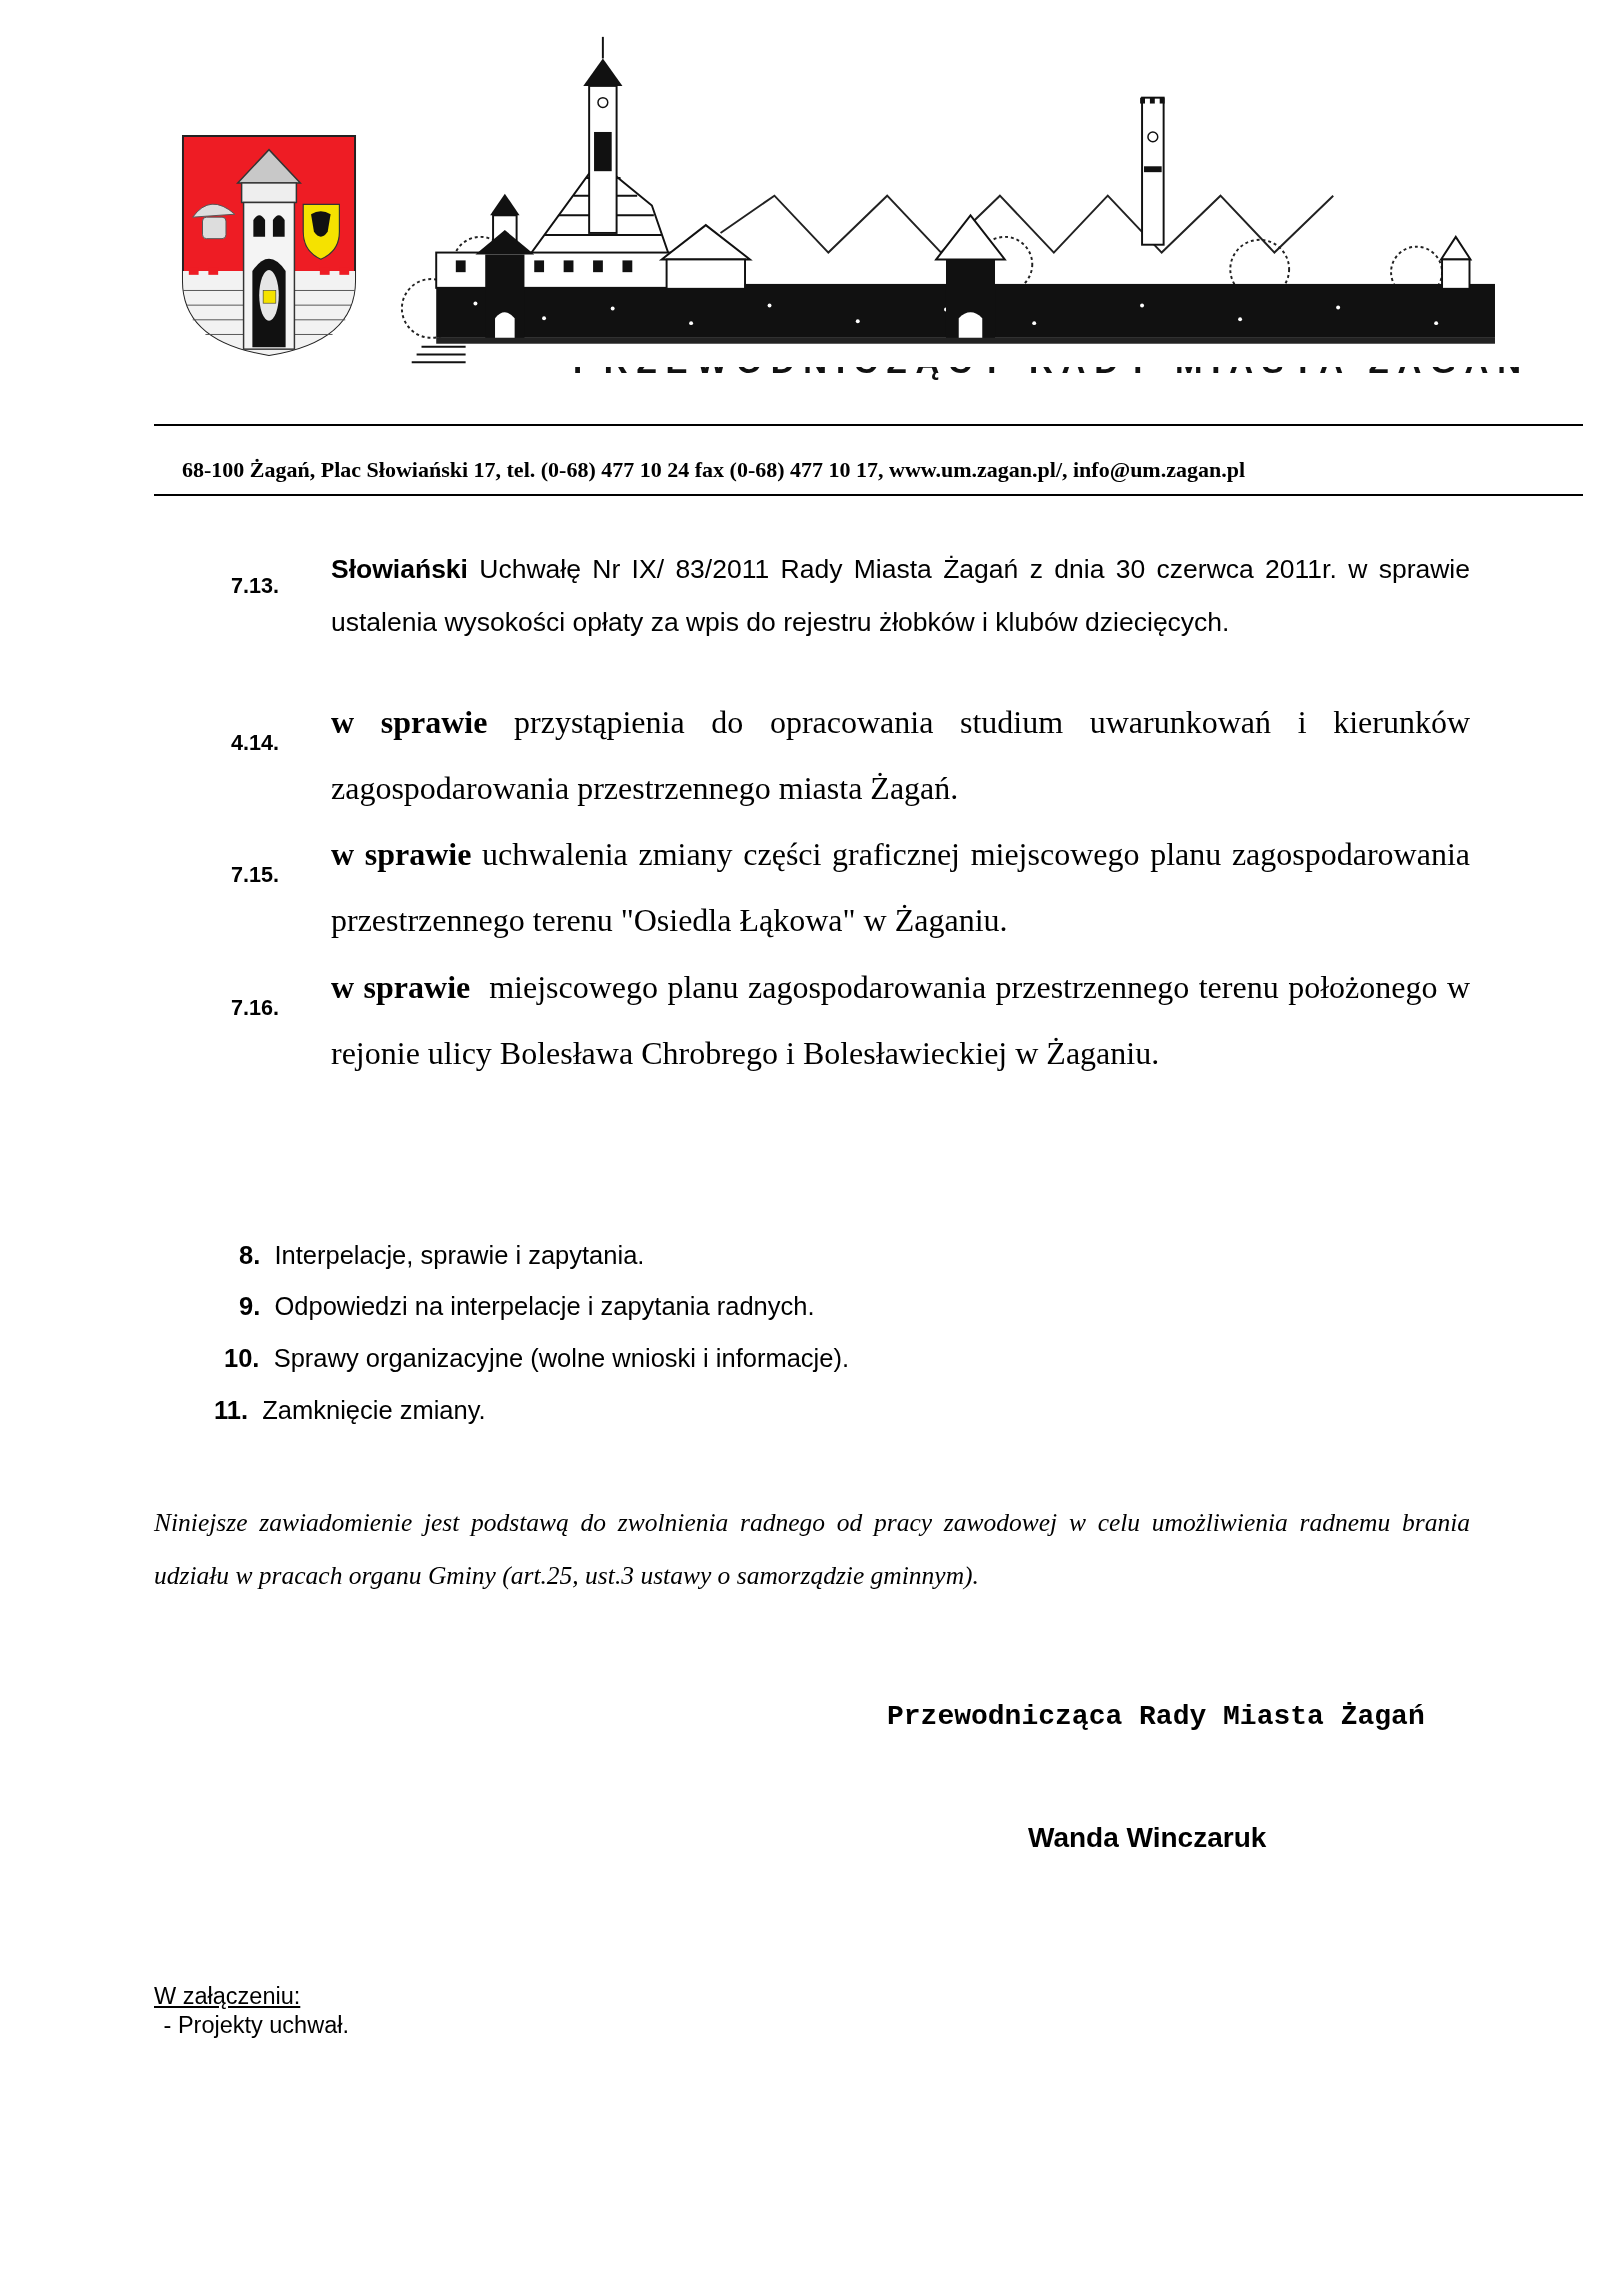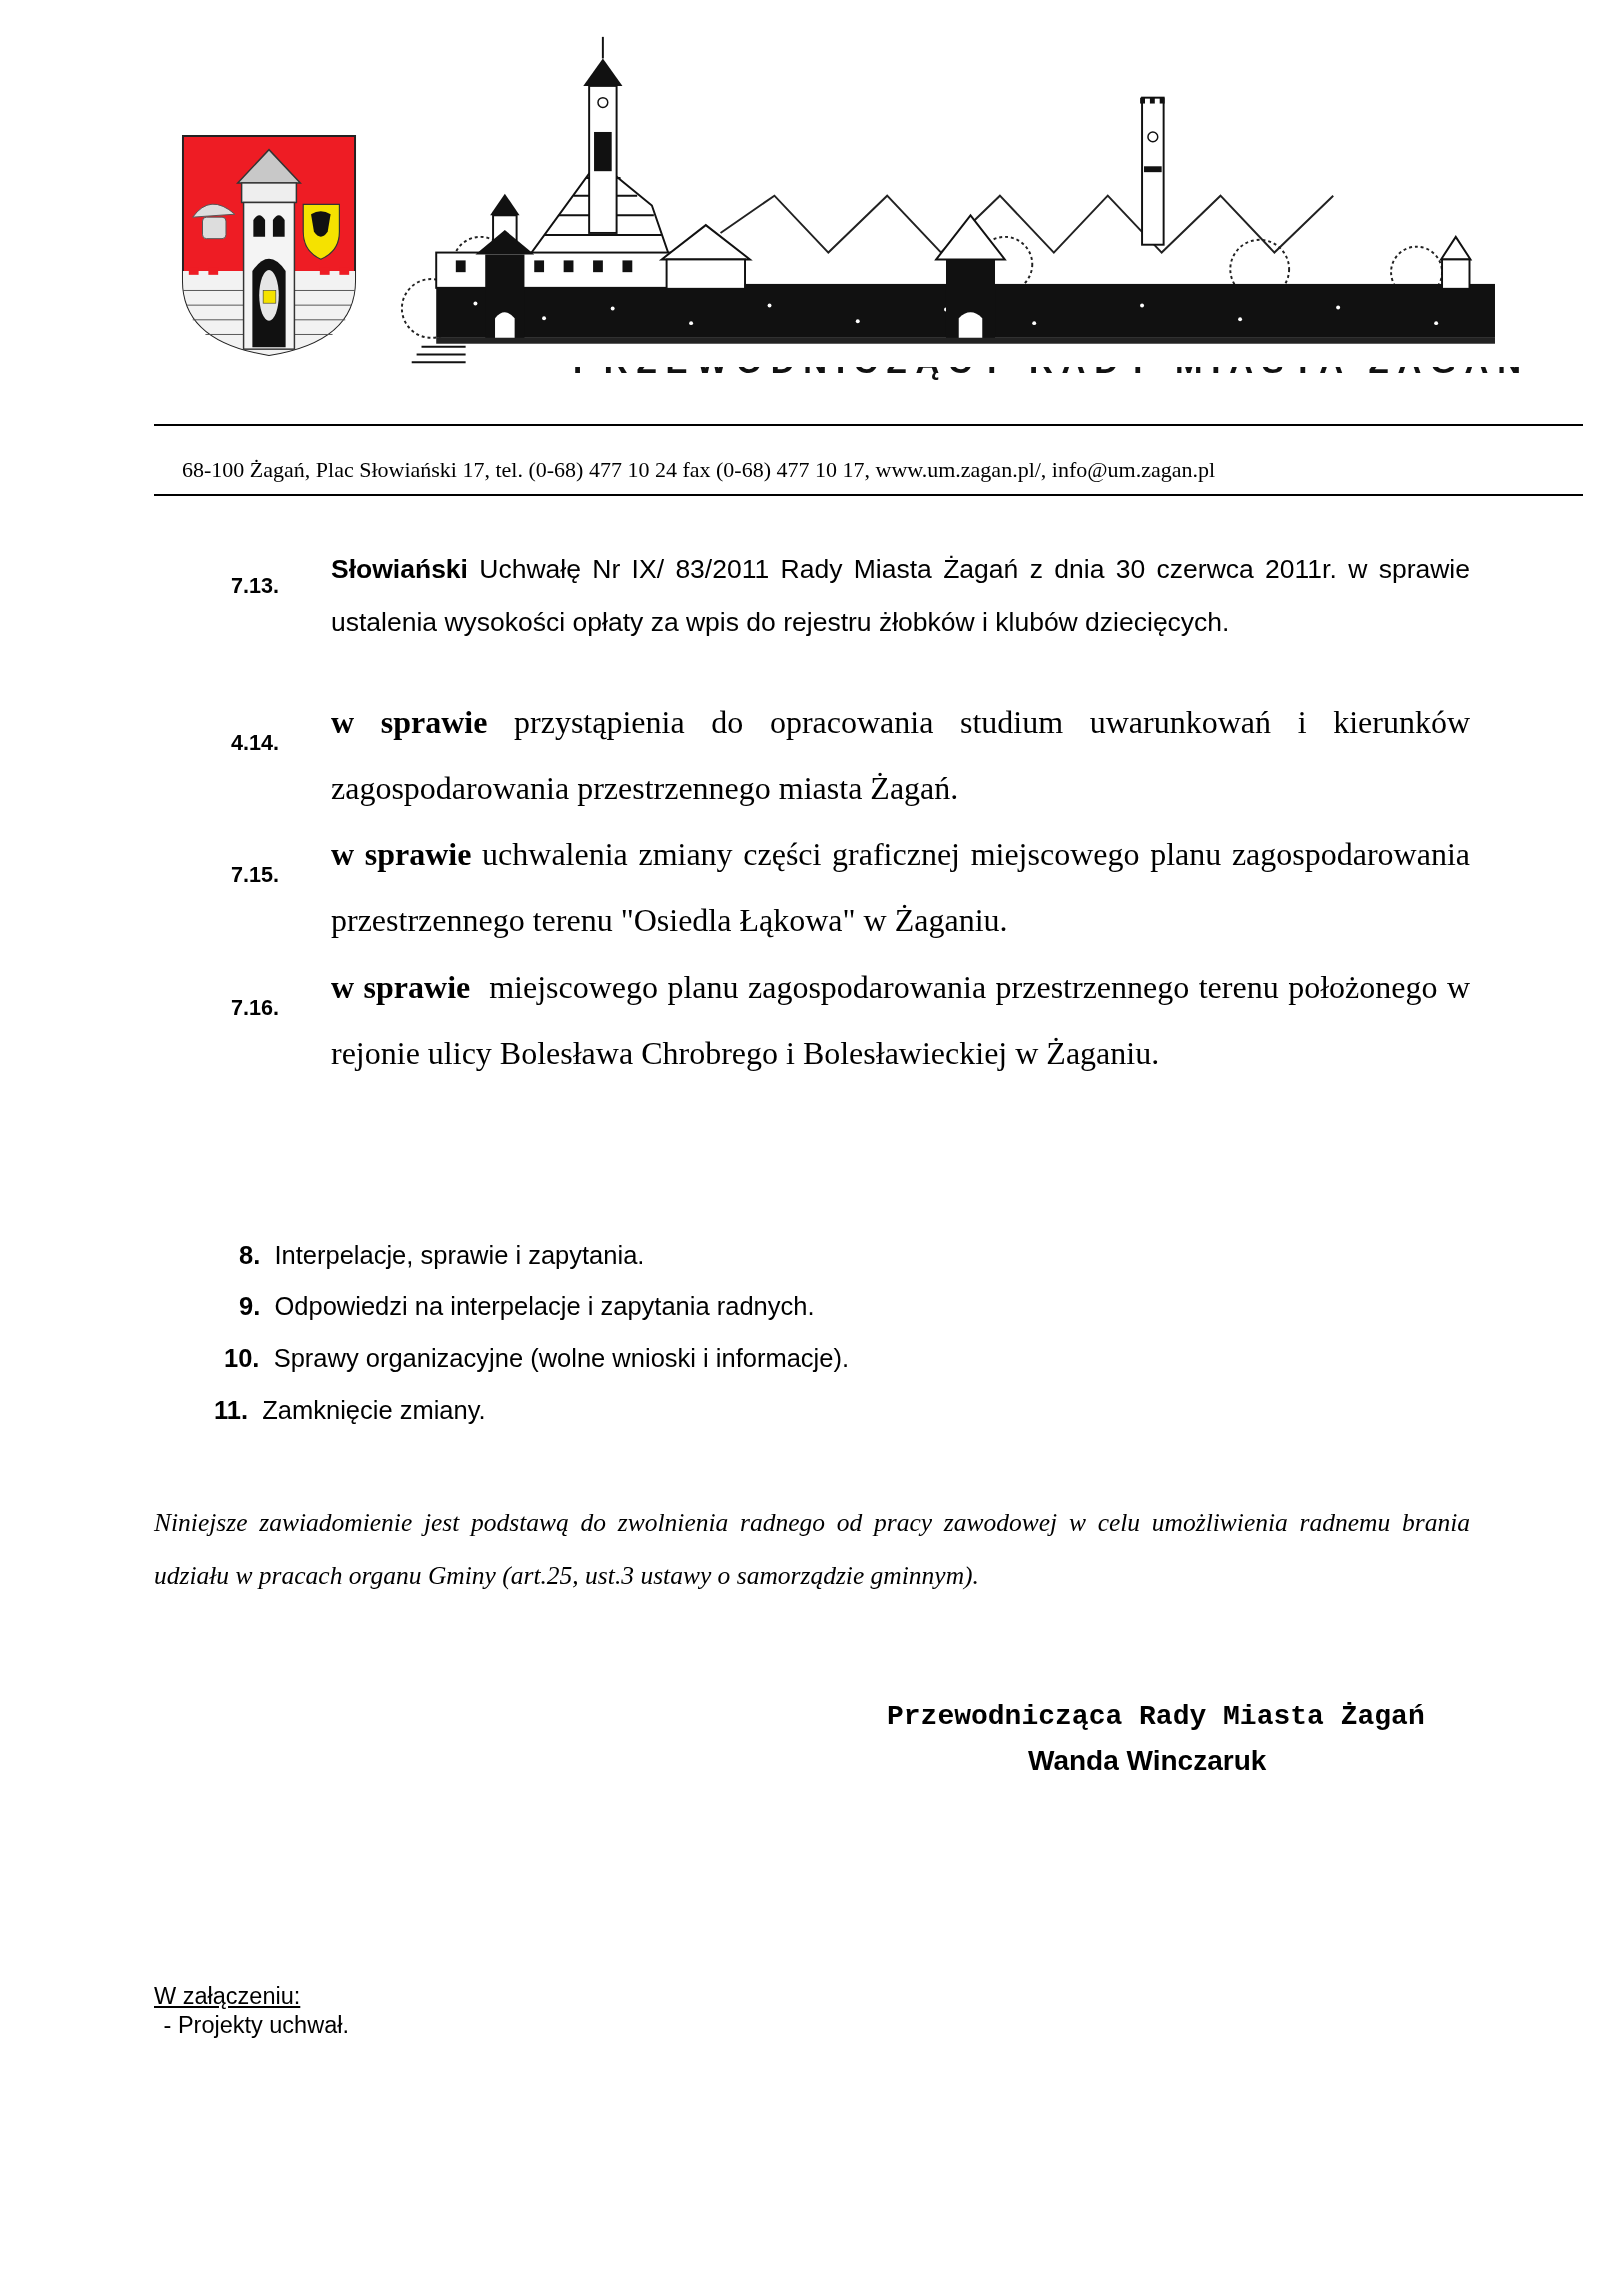--- a/index.html
+++ b/index.html
@@ -9,21 +9,21 @@
   
   #crest { left: 181px; top: 134px; width: 176px; height: 223px; }
   #skyline { left: 397px; top: 29px; width: 1147px; height: 353px; }
   #banner-text { left: 573px; top: 367px; width: 956px; height: 21.6px; overflow: hidden;
     font-family: "Liberation Sans", sans-serif; font-weight: bold; font-size: 33px; letter-spacing: 8.8px;
     color: #111; line-height: 21.6px; white-space: nowrap; }
   #banner-text span { display: block; transform: translateY(-15.7px); }
   .rule { left: 154px; width: 1429px; height: 0; border-top: 2px solid #000; }
   #rule-top { top: 424px; }
   #rule-bottom { top: 494px; }
-  #address { left: 182px; top: 457px; font-family: "Liberation Serif", serif; font-size: 22px; white-space: nowrap; }
+  #address { left: 182px; top: 457px; font-family: "Liberation Serif", serif; font-size: 22px; white-space: nowrap; font-weight: bold; }
 
   
   .sub { left: 231px; width: 1239px; }
   .sub .num { position: absolute; left: 0; font-family: "Liberation Sans", sans-serif; font-weight: bold; font-size: 21.6px; }
   .sub .body { margin-left: 100px; text-align: justify; }
   .sans { font-family: "Liberation Sans", sans-serif; font-size: 26.5px; line-height: 53px; }
   .serif { font-family: "Liberation Serif", serif; font-size: 32px; line-height: 66px; }
   .sub.sans .num { top: 15.7px; }
   .sub.serif .num { top: 20.6px; }
   .bold { font-weight: bold; }
@@ -40,21 +40,21 @@
   #item-9  { left: 239px; top: 1292px; }
   #item-10 { left: 224px; top: 1344px; }
   #item-11 { left: 214px; top: 1396px; }
 
   
   #notice { left: 154px; top: 1496px; width: 1316px; font-family: Liberation Serif, serif;
     font-style: italic; font-size: 25.5px; line-height: 53px; text-align: justify; }
 
   
   #sig-title { left: 887px; top: 1701px; font-family: Liberation Mono, monospace; font-weight: bold; font-size: 28px; white-space: nowrap; }
-  #sig-name { left: 1028px; top: 1745px; font-family: "Liberation Sans", sans-serif; font-weight: bold; font-size: 28px; white-space: nowrap; }
+  #sig-name { left: 1028px; top: 1822px; font-family: "Liberation Sans", sans-serif; font-weight: bold; font-size: 28px; white-space: nowrap; }
 
   
   #att-label { left: 154px; top: 1983px; font-family: "Liberation Sans", sans-serif; font-size: 23.5px; text-decoration: underline; white-space: nowrap; }
   #att-item { left: 157px; top: 2012px; font-family: "Liberation Sans", sans-serif; font-size: 23.5px; white-space: pre; }
 </style>
 </head>
 <body>
 
 <div id="crest" class="abs" title="Herb Żagania">
   <svg width="176" height="223" viewBox="0 0 180 228">

